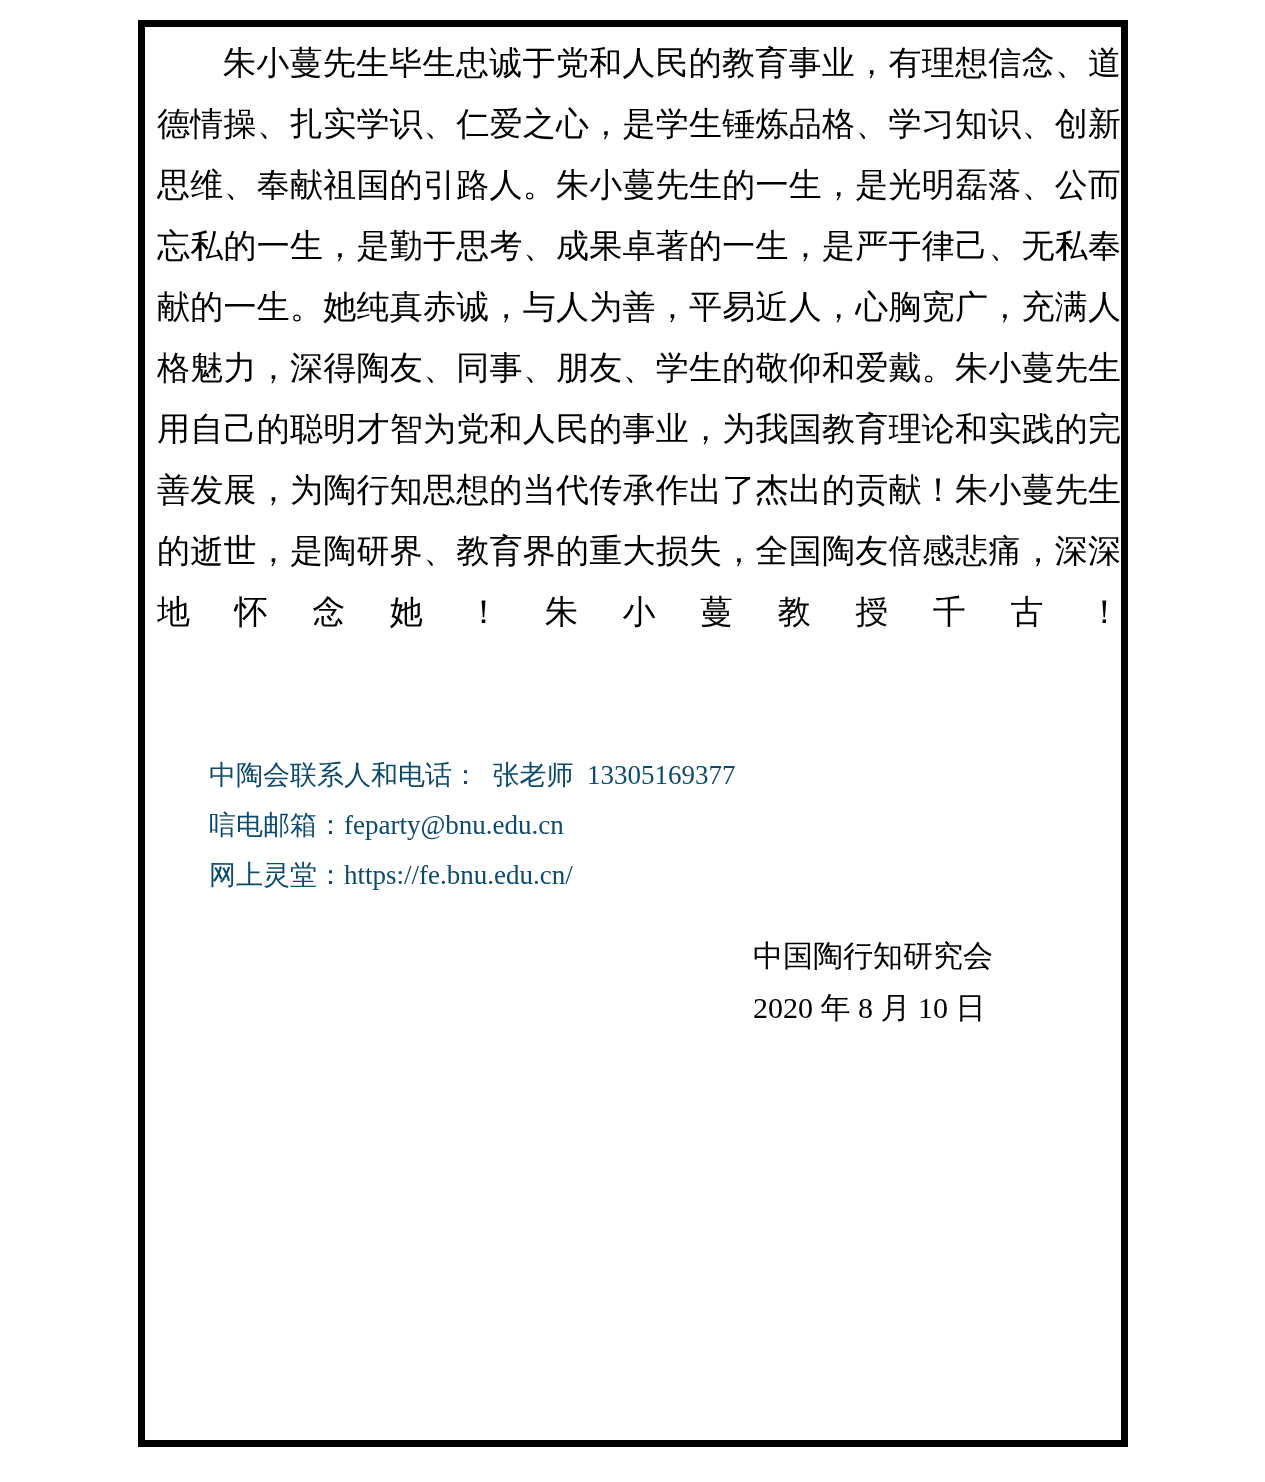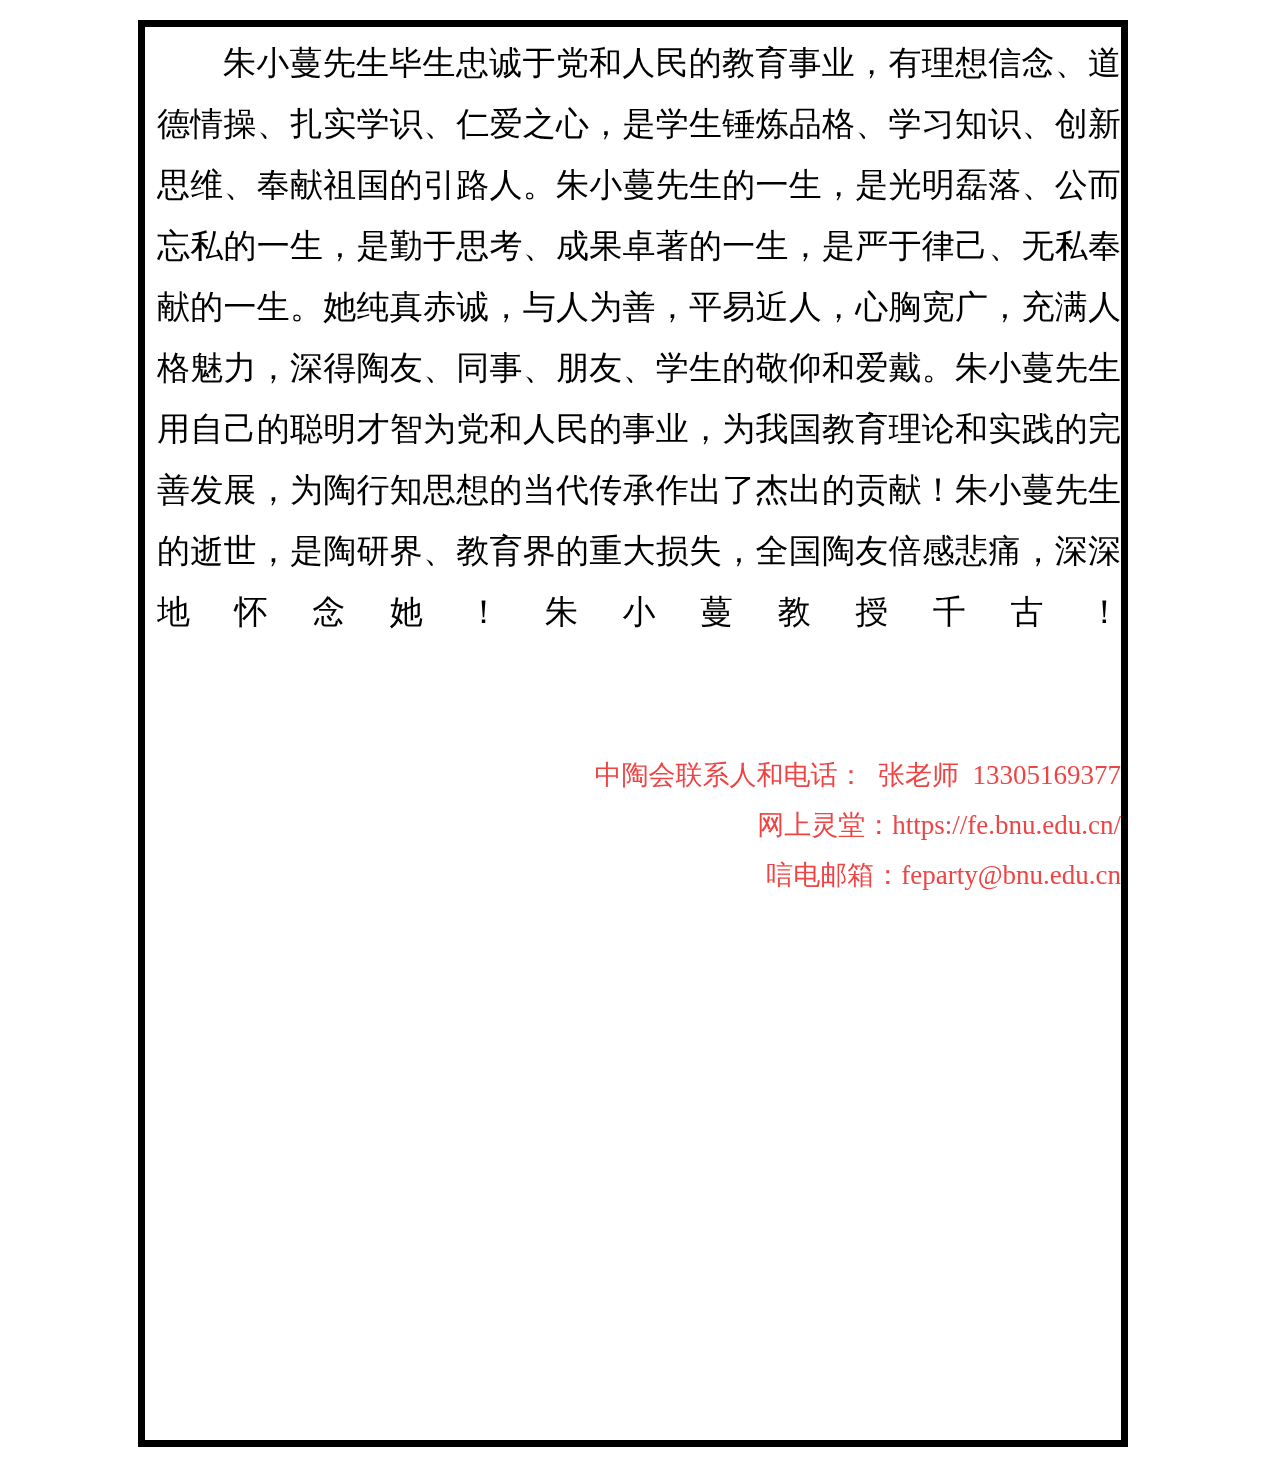--- a/index.html
+++ b/index.html
@@ -61,23 +61,23 @@
 
   
   #contact-block {
     margin-top: 46px;
     padding-left: 52px;
   }
   .contact-line {
     margin: 0;
     font-size: 27px;
     line-height: 50px;
-    text-align: right;
+    text-align: left;
     white-space: pre;
-    color: #ef4444;
+    color: #0c4a6e;
   }
 
   
   #signature-block {
     margin-top: 30px;
     padding-left: 596px;
   }
   .signature-line {
     margin: 0;
     font-size: 30px;
@@ -93,20 +93,24 @@
 <div id="page">
   <div id="notice-frame">
     <div id="notice-body">
 
       <p class="body-par full-justify">朱小蔓先生毕生忠诚于党和人民的教育事业，有理想信念、道德情操、扎实学识、仁爱之心，是学生锤炼品格、学习知识、创新思维、奉献祖国的引路人。朱小蔓先生的一生，是光明磊落、公而忘私的一生，是勤于思考、成果卓著的一生，是严于律己、无私奉献的一生。她纯真赤诚，与人为善，平易近人，心胸宽广，充满人格魅力，深得陶友、同事、朋友、学生的敬仰和爱戴。朱小蔓先生用自己的聪明才智为党和人民的事业，为我国教育理论和实践的完善发展，为陶行知思想的当代传承作出了杰出的贡献！朱小蔓先生的逝世，是陶研界、教育界的重大损失，全国陶友倍感悲痛，深深地怀念她！朱小蔓教授千古！</p>
 
 
 
       <div id="contact-block">
         <p class="contact-line">中陶会联系人和电话：  张老师  13305169377</p>
+        <p class="contact-line">唁电邮箱：feparty@bnu.edu.cn</p>
         <p class="contact-line">网上灵堂：https://fe.bnu.edu.cn/</p>
-        <p class="contact-line">唁电邮箱：feparty@bnu.edu.cn</p>
       </div>
 
+      <div id="signature-block">
+        <p class="signature-line">中国陶行知研究会</p>
+        <p class="signature-line">2020 年 8 月 10 日</p>
+      </div>
 
     </div>
   </div>
 </div>
 
 </body></html>

